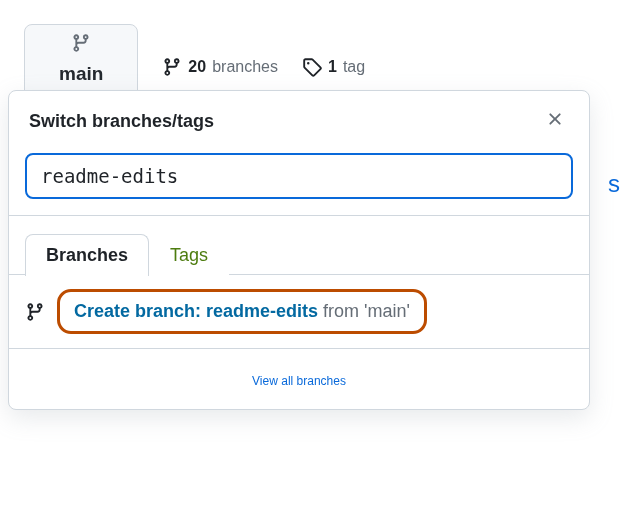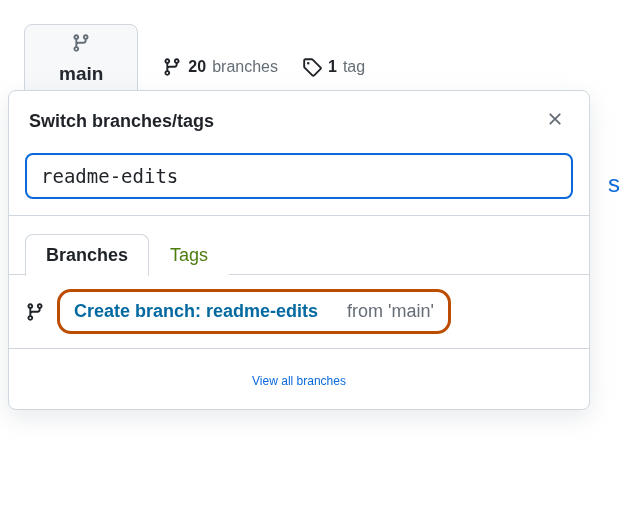--- a/index.html
+++ b/index.html
@@ -127,21 +127,21 @@
   }
   .create-row svg { fill: #1f2328; flex-shrink: 0; }
   .create-text {
     border: 3px solid #bc4c00;
     border-radius: 14px;
     padding: 8px 14px;
     font-size: 18px;
     line-height: 1.3;
   }
   .create-text .bold { font-weight: 700; color: #0369a1; }
-  .create-text .from { color: #656d76; font-weight: 400; margin-left: 24px; }
+  .create-text .from { color: #656d76; font-weight: 400; }
   .view-all {
     text-align: center;
     padding: 22px 0 20px 0;
   }
   .view-all a {
     color: #0969da;
     text-decoration: none;
     font-size: 12px;
     cursor: pointer;
   }

